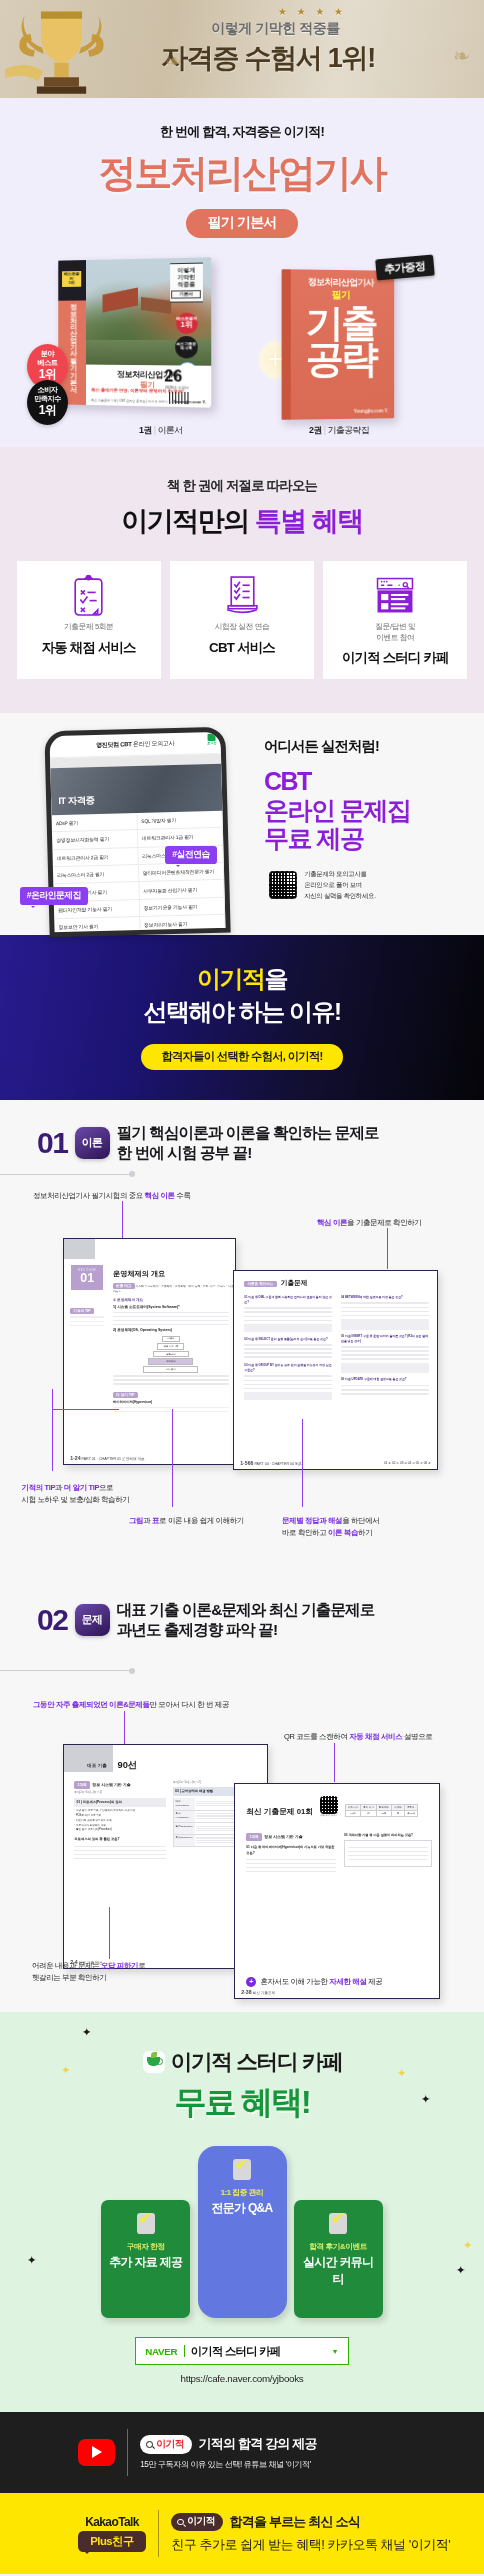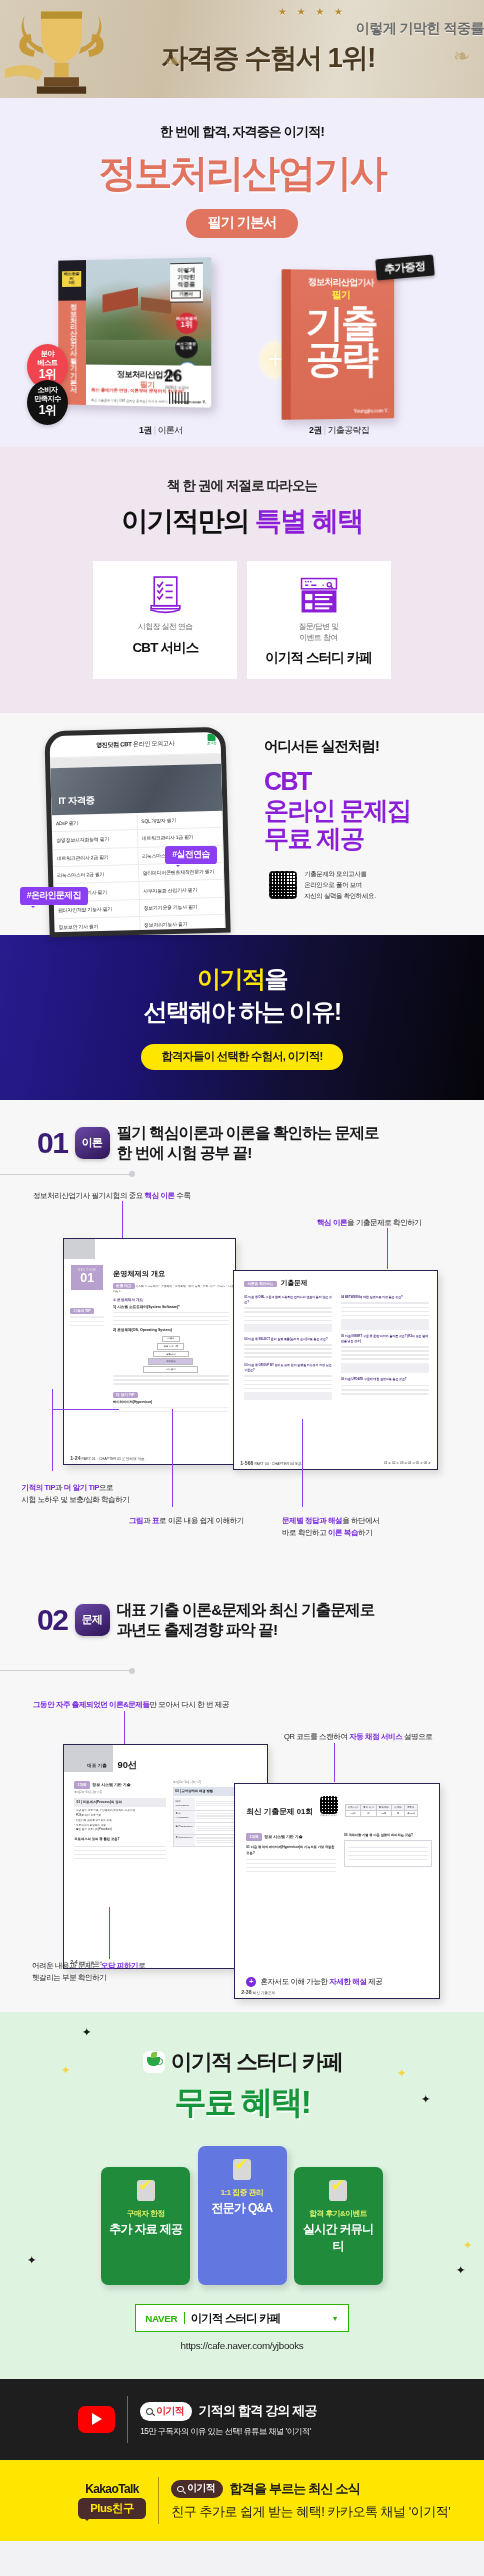--- a/index.html
+++ b/index.html
@@ -19,21 +19,21 @@
     position: relative; overflow: hidden;
   }
   .hero-trophy {
     position: absolute; left: 5.2px; top: -3.1px; width: 113px; height: 103px;
   }
   .hero-stars {
     position: absolute; left: 278px; top: 6.2px; letter-spacing: 3.6px;
     color: #b6892e; font-size: 9.8px; text-shadow: 0 0.5px 0 rgba(255,255,255,.5);
   }
   .hero-sub {
-    position: absolute; left: 0; right: 0; top: 19.6px; text-align: right;
+    position: absolute; left: 0; right: 0; top: 19.6px; text-align: center;
     padding-left: 67px;
     font-size: 14px; font-weight: bold; color: #6b6b6b; letter-spacing: -0.5px;
     text-shadow: 0 0.5px 0.5px rgba(255,255,255,.6);
   }
   .hero-main {
     position: absolute; left: 0; right: 0; top: 40px; text-align: center;
     padding-left: 52px;
     font-size: 27px; font-weight: bold; color: #4a3a21; letter-spacing: -1.3px;
     text-shadow: 1px 1px 0 rgba(255,255,255,.35);
   }
@@ -295,21 +295,21 @@
   .cup:before { content:''; position:absolute; right:-3.1px; top:1.5px; width:4.6px; height:4.6px; border:1px solid #2aa744;
                 border-radius:50%; }
   .cup:after { content:''; position:absolute; left:3.6px; top:-4.6px; width:5.7px; height:5.7px; background:#7dc242;
                 border-radius: 60% 0 60% 0; }
   .cafe-free { margin-top: 5.2px; font-size: 32px; font-weight: bold; color:#17953a; letter-spacing:-2.1px;
                text-shadow: 1.5px 1.5px 0 rgba(255,255,255,.65); }
   .cafe-cards { display:flex; justify-content:center; align-items:flex-end; gap: 7.2px; margin-top: 20.6px; }
   .ccard { width: 89px; border-radius: 7.2px; padding: 13.4px 4.1px 11.3px; color:#fff;
            box-shadow: 2.1px 3.1px 6.2px rgba(0,0,0,.14); }
   .ccard.green { background:#1f8b3b; height: 118px; }
-  .ccard.blue  { background:#6277e0; height: 139px; }
+  .ccard.blue  { background:#6277e0; height: 172px; border-radius: 18px; }
   .cmark { width: 17.5px; height: 20.6px; border-radius: 3.1px; background:#d8d8d8; margin: 0 auto 8.2px;
            position: relative; }
   .cmark:after { content:'✔'; position:absolute; left: 1px; top: -3.1px; font-size: 17.5px; color:#f5ec3a;
            line-height: 1; }
   .ccard .s { font-size: 7.7px; color:#d7f06a; font-weight:bold; letter-spacing:-0.4px; }
   .ccard.blue .s { color:#f4ef55; }
   .ccard .b { font-size: 12px; font-weight:bold; letter-spacing:-0.7px; margin-top: 2.1px; }
   .naver-box {
     display:inline-flex; align-items:center; gap: 6.2px; margin-top: 19.6px; background:#fff;
     border: 1.5px solid #2db400; padding: 5.2px 9.3px; width: 214px; justify-content:flex-start;
@@ -460,20 +460,37 @@
     </div>
   </div>
 
   <div class="benefit">
     <div class="benefit-kicker">책 한 권에 저절로 따라오는</div>
     <div class="benefit-title">
       <span>이기적만의 </span><span class="hl">특별 혜택</span>
     </div>
     <div class="benefit-cards">
 
+      <div class="bcard">
+        <div class="ico">
+          <svg width="33" height="42" viewBox="0 0 64 82" fill="none" stroke="#8b1ed6" stroke-width="3.2">
+            <rect x="6" y="8" width="52" height="70" rx="7"></rect>
+            <path d="M24 8 q8 -8 16 0"></path>
+            <circle cx="32" cy="5" r="4" fill="#8b1ed6"></circle>
+            <path d="M17 30 l8 8 M25 30 l-8 8" stroke-width="3"></path>
+            <path d="M30 34 h16"></path>
+            <path d="M16 48 l5 6 l9 -12"></path>
+            <path d="M34 50 h14"></path>
+            <path d="M17 64 l8 8 M25 64 l-8 8" stroke-width="3"></path>
+            <path d="M50 68 l-8 8 h8z" fill="none"></path>
+          </svg>
+        </div>
+        <div class="sub">기출문제 5회분</div>
+        <div class="name">자동 채점 서비스</div>
+      </div>
 
       <div class="bcard">
         <div class="ico">
           <svg width="36" height="42" viewBox="0 0 70 82" fill="none" stroke="#8b1ed6" stroke-width="3.2">
             <rect x="14" y="4" width="44" height="56"></rect>
             <path d="M20 18 l4 5 l7 -10"></path>
               <path d="M36 20 h14"></path>
             <path d="M20 30 l4 5 l7 -10"></path>
               <path d="M36 32 h14"></path>
             <path d="M20 42 l4 5 l7 -10"></path>

